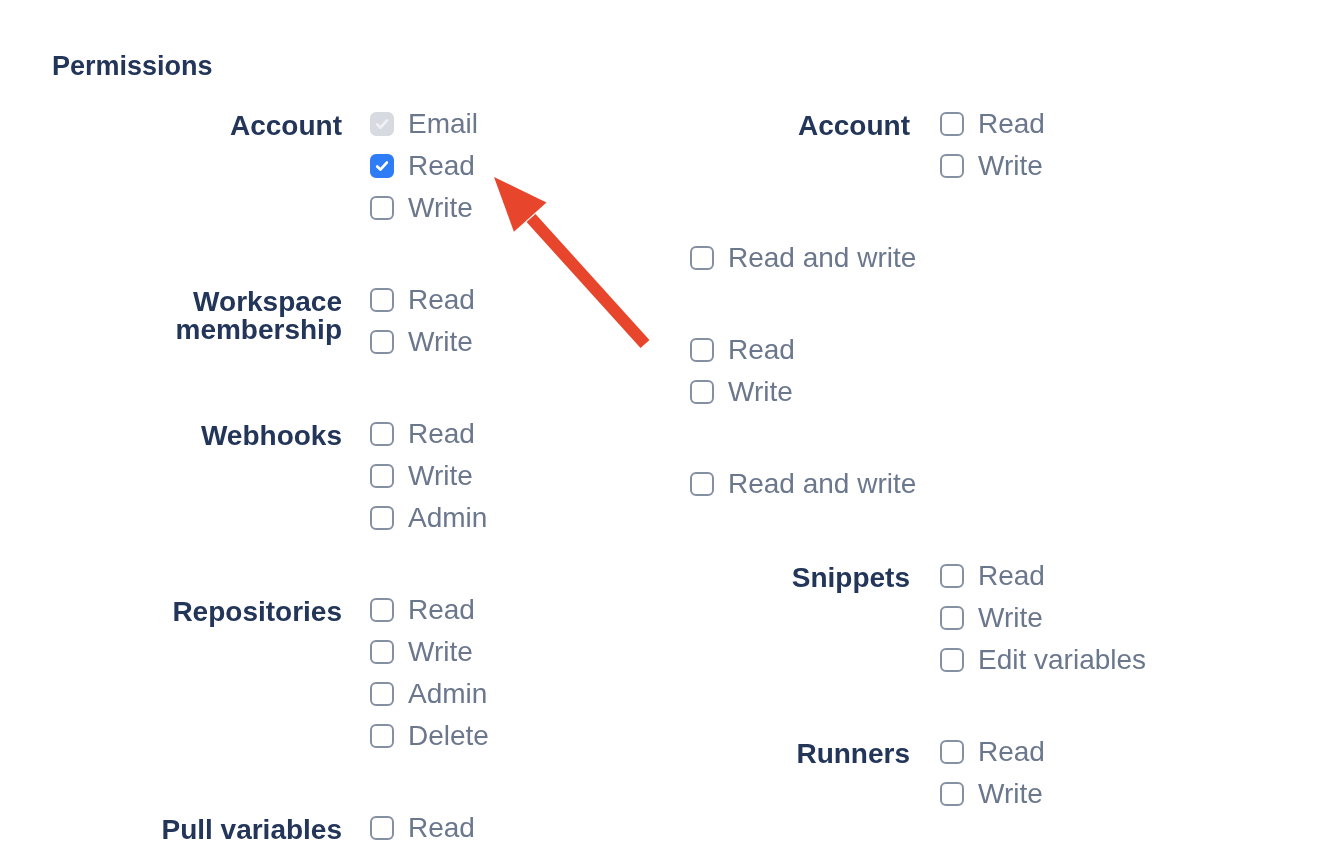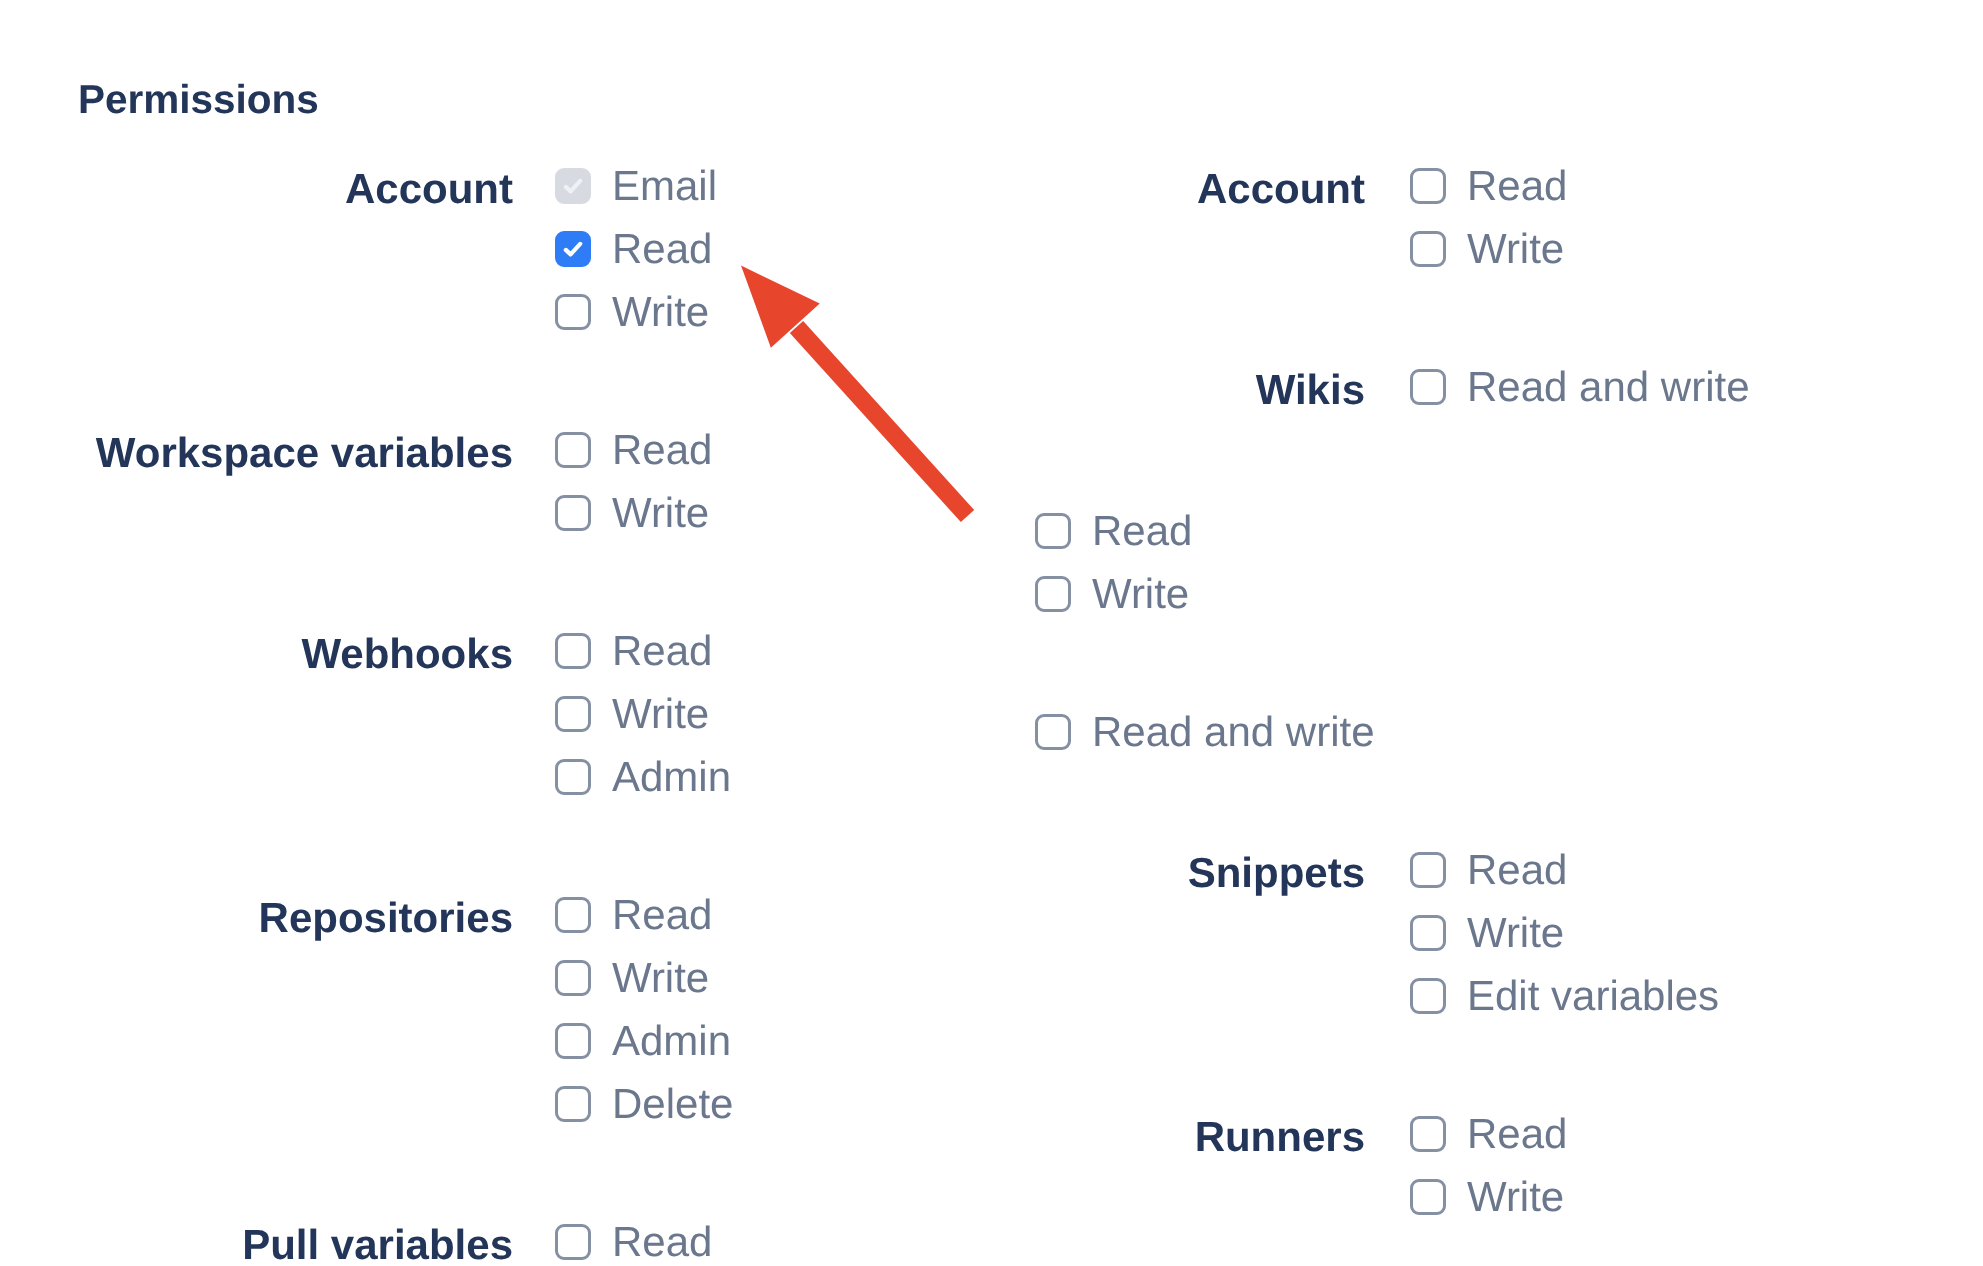--- a/index.html
+++ b/index.html
@@ -91,21 +91,21 @@
         <span class="opt-label">Read</span>
       </label>
       <label class="opt">
         <span class="cb"></span>
         <span class="opt-label">Write</span>
       </label>
     </div>
   </div>
 
   <div class="group">
-    <div class="group-label">Workspace variables</div>
+    <div class="group-label">Workspace membership</div>
     <div class="opts">
       <label class="opt">
         <span class="cb"></span>
         <span class="opt-label">Read</span>
       </label>
       <label class="opt">
         <span class="cb"></span>
         <span class="opt-label">Write</span>
       </label>
     </div>
@@ -177,21 +177,20 @@
         <span class="opt-label">Read</span>
       </label>
       <label class="opt">
         <span class="cb"></span>
         <span class="opt-label">Write</span>
       </label>
     </div>
   </div>
 
   <div class="group">
-    <div class="group-label">Wikis</div>
     <div class="opts">
       <label class="opt">
         <span class="cb"></span>
         <span class="opt-label">Read and write</span>
       </label>
     </div>
   </div>
 
   <div class="group">
     <div class="opts">

